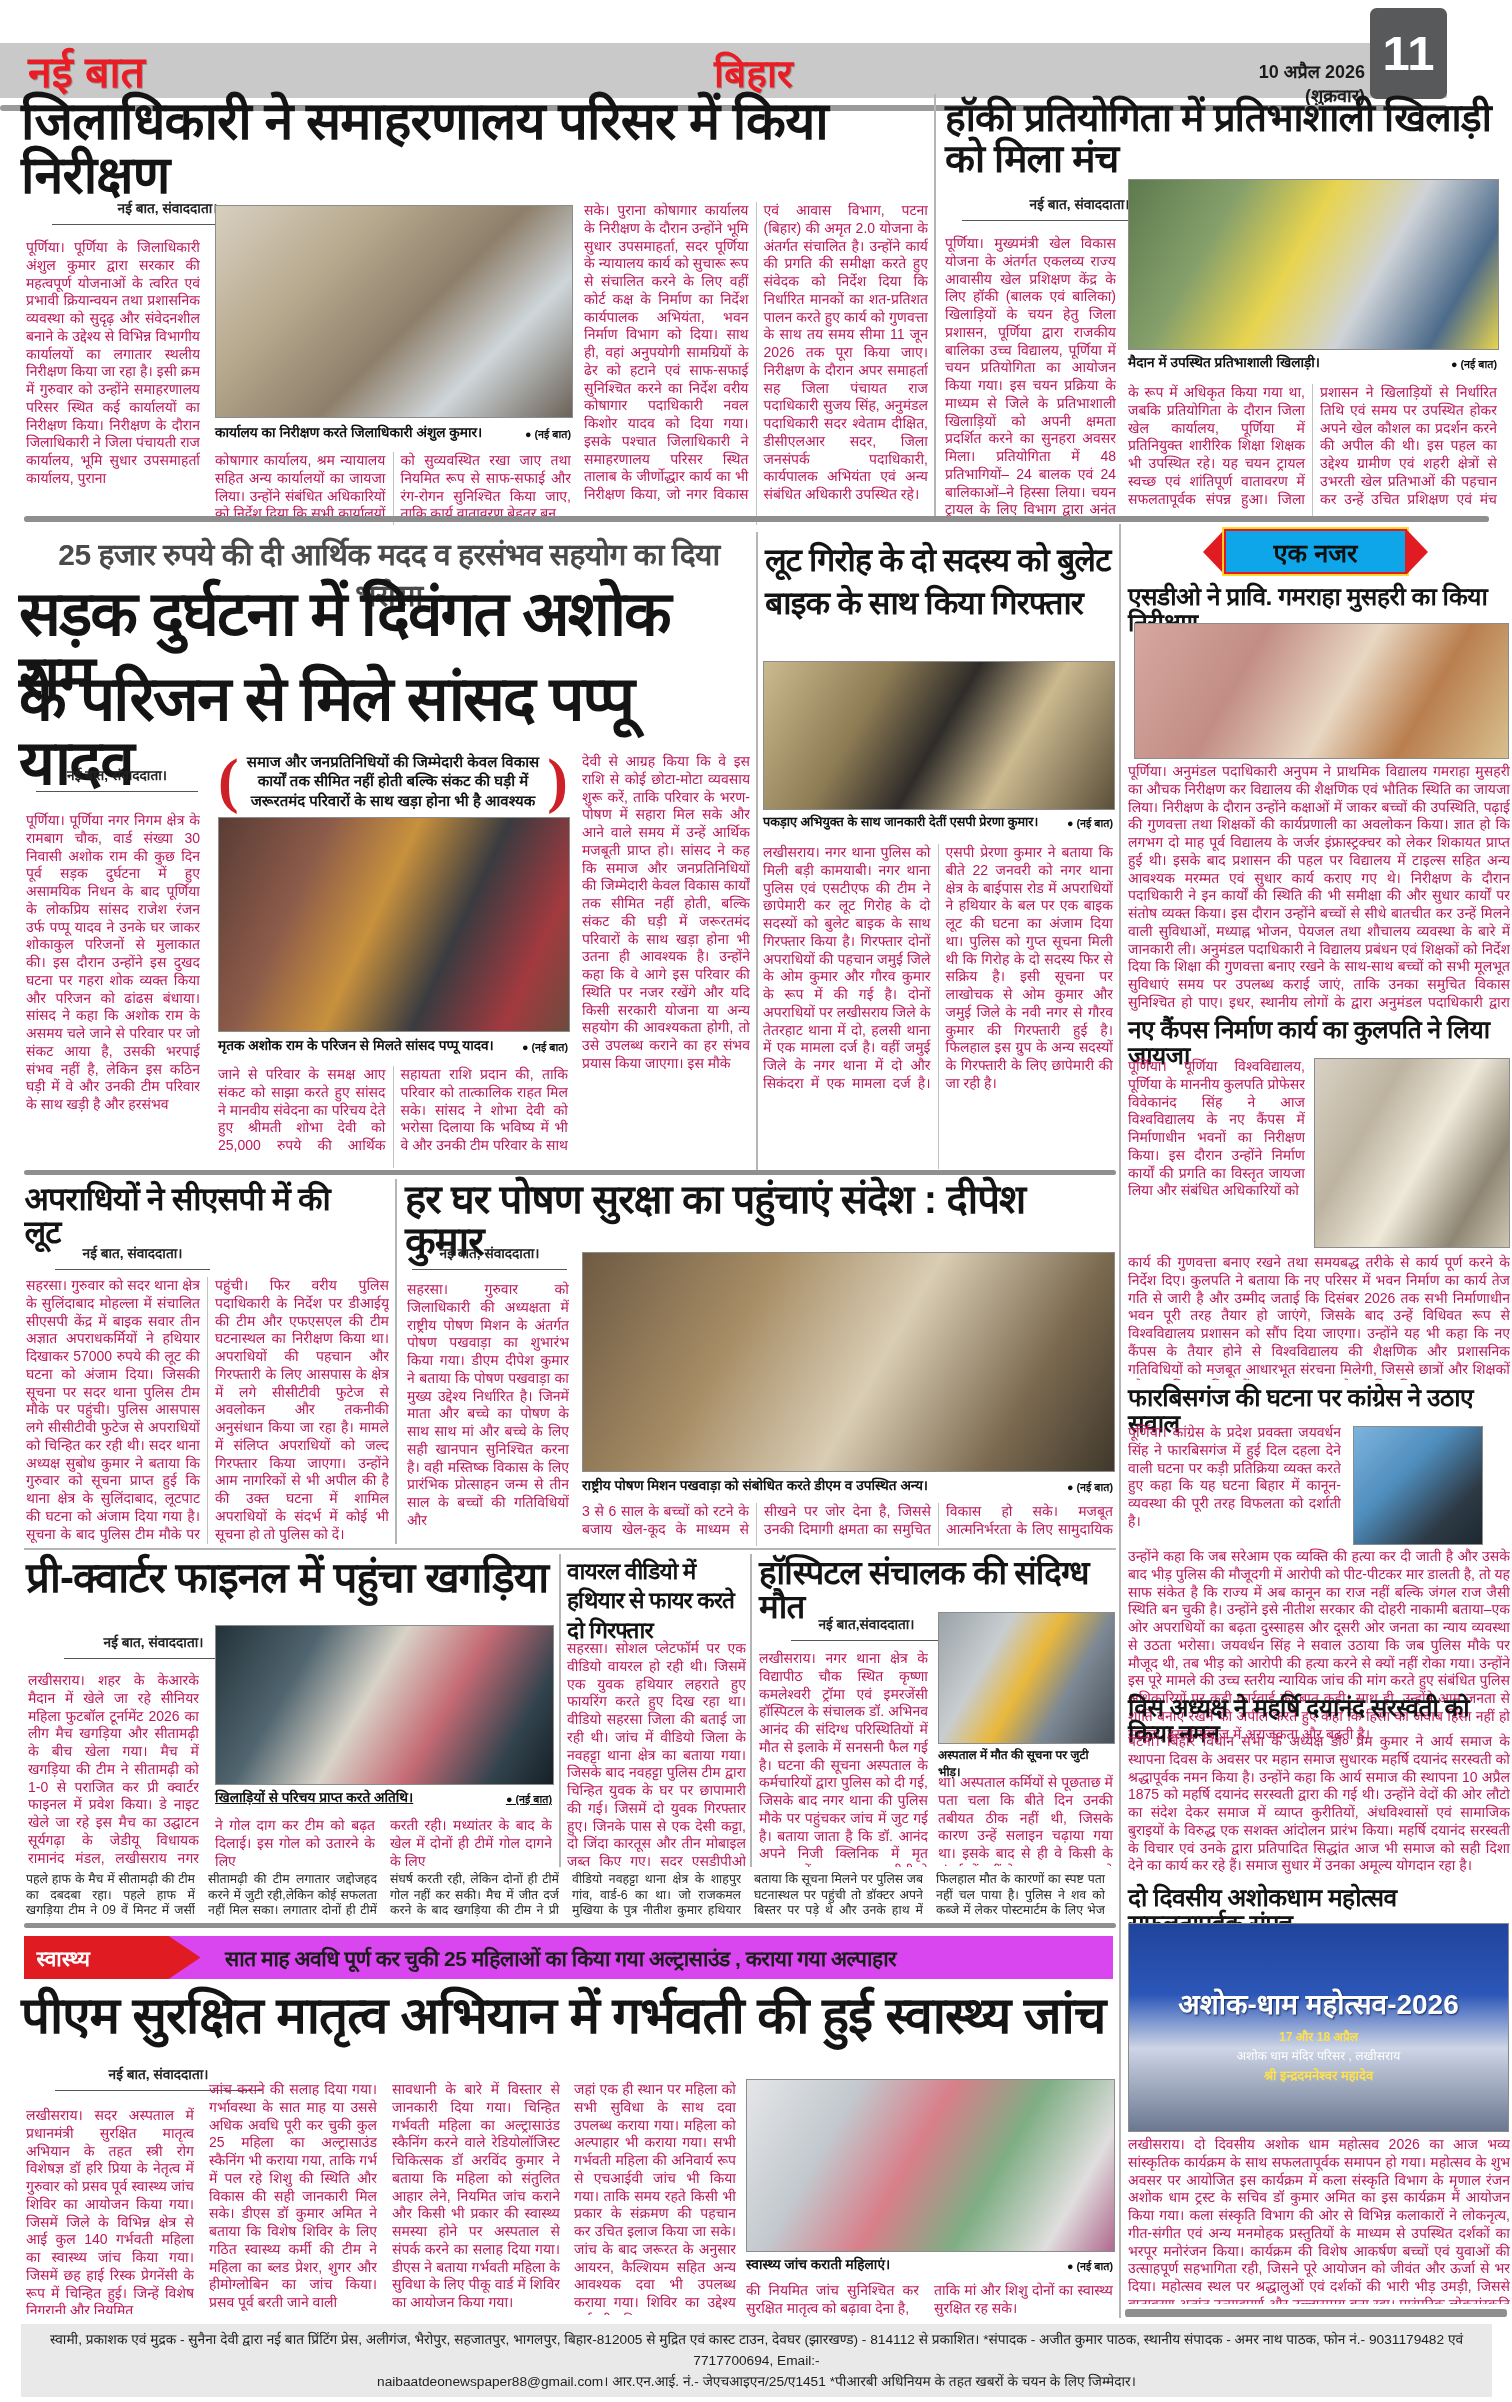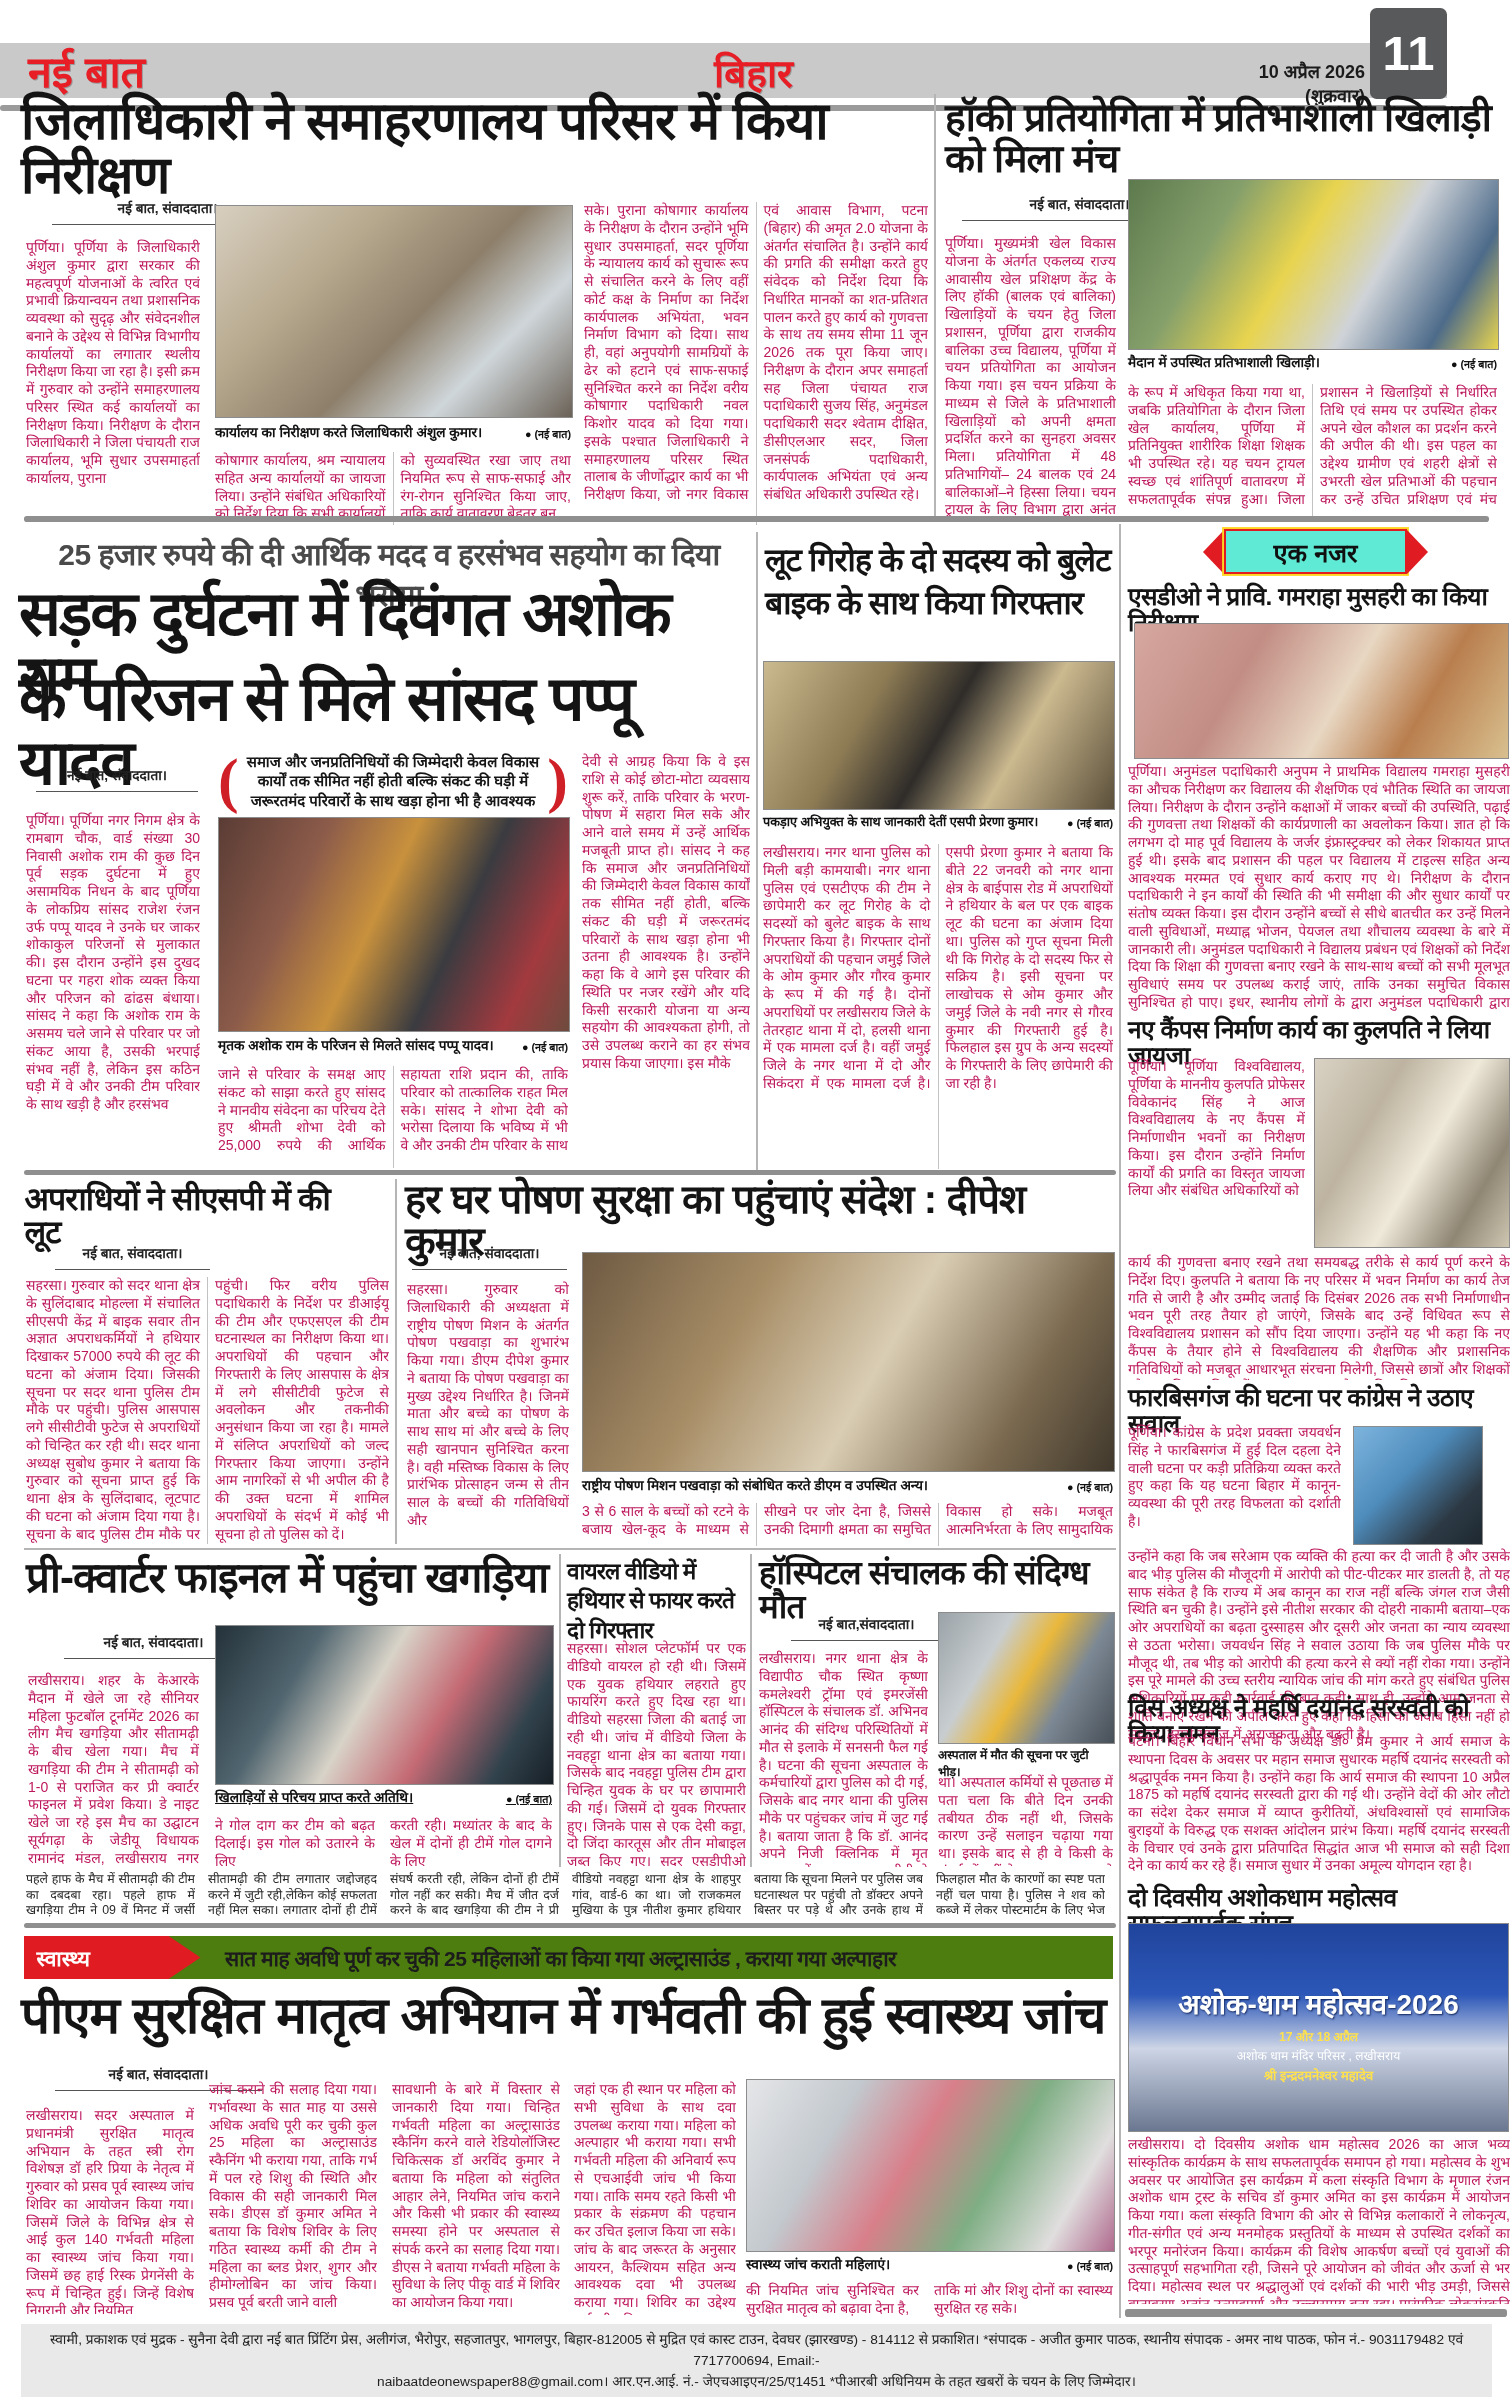--- a/index.html
+++ b/index.html
@@ -38,29 +38,29 @@
   .ph-night{background:linear-gradient(120deg,#24323a 0%,#50656f 25%,#d8d3c8 45%,#c46a74 65%,#32434d 85%,#171f26 100%);}
   .ph-crowd{background:linear-gradient(120deg,#9aa3a8 0%,#c8cdd0 30%,#e9b83c 50%,#7c8894 70%,#474f57 100%);}
   .ph-camp{background:linear-gradient(120deg,#e5e6e8 0%,#c2c8cd 25%,#d87f8a 45%,#7fae84 65%,#e0dede 85%,#b06a8e 100%);}
   .ph-build{background:linear-gradient(120deg,#d9d2c4 0%,#bdb3a0 30%,#efe9da 55%,#8f8674 80%,#cfc6b2 100%);}
   .ph-portrait{background:linear-gradient(135deg,#7db4dd 0%,#4f8dbd 40%,#2d3a45 75%,#1d2830 100%);}
   
   .quote-wrap{display:flex;align-items:center;}
   .quote-paren{color:#cf1f27;font-size:62px;font-weight:700;line-height:0.8;font-family:"Liberation Serif",serif;}
   .quote-text{font-size:15px;font-weight:700;text-align:center;line-height:1.3;color:#161616;padding:0 5.6px;}
   
-  .nazar{background:#5eead4;border:2.8px solid #e01b22;box-shadow:0 0 0 1.9px #ffd61f;
+  .nazar{background:#0ea5e9;border:2.8px solid #e01b22;box-shadow:0 0 0 1.9px #ffd61f;
          display:flex;align-items:center;justify-content:center;
          font-weight:800;font-size:25.4px;color:#101010;}
   .nazar-arrow{width:0;height:0;border-top:22.6px solid transparent;border-bottom:22.6px solid transparent;}
   .nz-left{border-right:21px solid #e01b22;}
   .nz-right{border-left:21px solid #e01b22;}
   .sub-hl{font-weight:800;font-size:24.5px;color:#141414;letter-spacing:-0.5px;line-height:1.05;}
   
-  .strip{background:#4d7c0f;display:flex;align-items:center;}
+  .strip{background:#d946ef;display:flex;align-items:center;}
   .strip-tag{background:#e01b22;color:#fff;font-weight:800;font-size:21px;
              display:flex;align-items:center;padding:0 13px;height:100%;
              clip-path:polygon(0 0,82% 0,100% 50%,82% 100%,0 100%);width:151px;}
   .strip-kicker{font-weight:800;font-size:21px;color:#1c1c1c;padding-left:24.5px;letter-spacing:-0.5px;}
   
   .stage{background:linear-gradient(180deg,#20449c 0%,#2c57b8 34%,#cdd5e6 60%,#6a7790 100%);
          display:flex;flex-direction:column;align-items:center;justify-content:center;text-align:center;}
   .stage-t1{color:#ffffff;font-weight:800;font-size:28px;margin-top:13px;text-shadow:0.9px 0.9px 1.9px #10245c;}
   .stage-t2{color:#ffe14d;font-weight:700;font-size:12.2px;margin-top:5.6px;}
   .stage-t3{color:#ffffff;font-weight:400;font-size:12.2px;margin-top:1.9px;}

